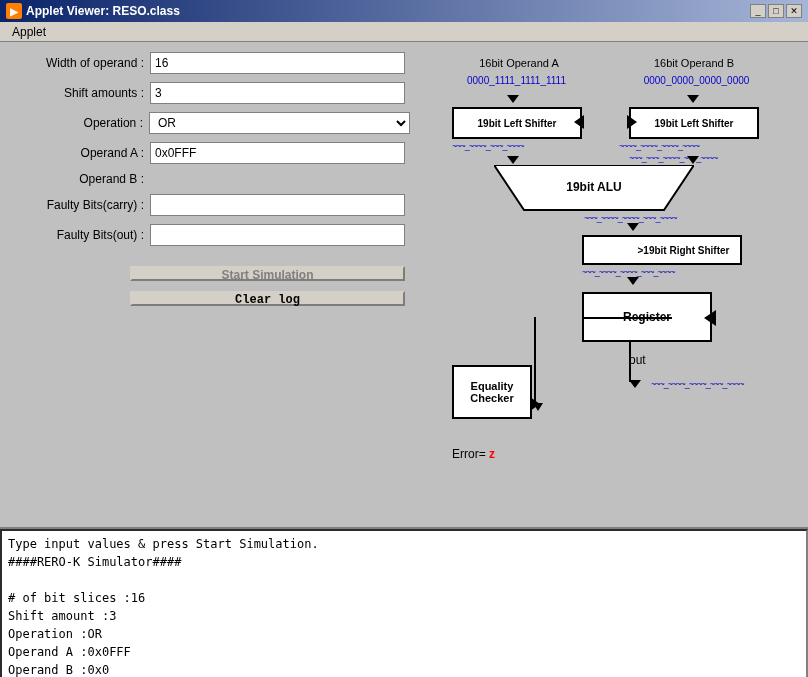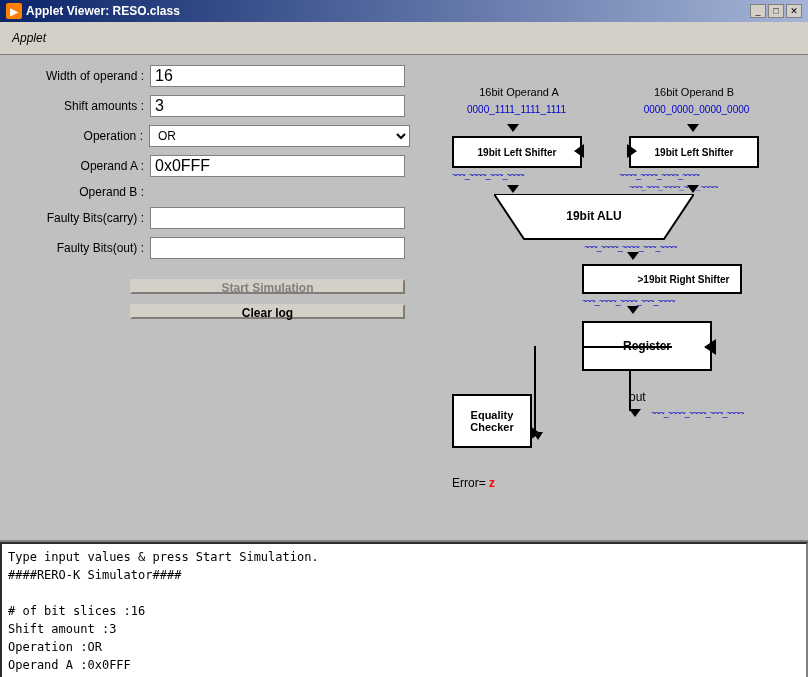--- a/index.html
+++ b/index.html
@@ -47,23 +47,22 @@
       font-size: 9px;
       cursor: pointer;
       display: flex; align-items: center; justify-content: center;
       color: black;
     }
     .menu-bar {
       background: #d4d0c8;
       height: 20px;
       display: flex;
       align-items: center;
-      padding: 16px 4px;
+      padding: 3px 4px;
       border-bottom: 1px solid #808080;
-      font-style: italic;
     }
     .menu-item {
       padding: 0 8px;
       cursor: pointer;
       font-size: 12px;
     }
     .main-content {
       background: #c0c0c0;
       display: flex;
       height: calc(677px - 42px - 150px);
@@ -84,21 +83,21 @@
       padding-right: 6px;
       font-size: 12px;
       color: #000;
     }
     .form-input {
       width: 255px;
       height: 22px;
       border: 1px solid #808080;
       background: white;
       padding: 0 4px;
-      font-size: 16px;
+      font-size: 12px;
     }
     .form-select {
       width: 263px;
       height: 22px;
       border: 1px solid #808080;
       background: white;
       padding: 0 4px;
       font-size: 12px;
     }
     .btn {
@@ -118,21 +117,21 @@
     .right-panel {
       flex: 1;
       position: relative;
       padding: 5px;
     }
     
     .circuit {
       position: relative;
       width: 340px;
       height: 400px;
-      margin: 16px auto;
+      margin: 0 auto;
     }
     .circuit-box {
       position: absolute;
       border: 2px solid black;
       background: white;
       display: flex;
       align-items: center;
       justify-content: center;
       text-align: center;
       font-size: 11px;
@@ -235,21 +234,21 @@
     </div>
 
     <div class="form-row">
       <span class="form-label">Faulty Bits(out) :</span>
       <input class="form-input" type="text" value="" style="">
     </div>
 
     <div style="margin-top: 20px;">
       <button class="btn btn-full" style="color: #808080;">Start Simulation</button>
       <div style="margin-top: 8px;">
-        <button class="btn btn-full" style="font-weight:bold; margin-top:10px;">Clear log</button>
+        <button class="btn btn-full" style="font-weight:bold; margin-top:10px;font-family:Liberation Mono, monospace;">Clear log</button>
       </div>
     </div>
 
   </div>
 
   <div class="right-panel">
     <div class="circuit" style="width:340px; height:420px; position:relative;">
 
       <div class="circuit-label" style="left:20px; top:0; width:130px;">16bit Operand A</div>
 
@@ -271,21 +270,21 @@
                   border-top:7px solid transparent; border-bottom:7px solid transparent;
                   border-right:10px solid black;"></div>
 
       <div style="position:absolute; left:193px; top:58px; width:0; height:0;
                   border-top:7px solid transparent; border-bottom:7px solid transparent;
                   border-left:10px solid black;"></div>
 
       <div class="wire-label" style="left:18px; top:84px; width:130px; color:#0000cc;">~~~_~~~~_~~~_~~~~</div>
       <div class="wire-label" style="left:185px; top:84px; width:140px; color:#0000cc;">~~~~_~~~~_~~~~_~~~~</div>
 
-      <div class="wire-label" style="left:195px; top:96px; width:130px; color:#0000cc;font-style:italic;">~~~_~~~_~~~~_~~~_~~~~</div>
+      <div class="wire-label" style="left:195px; top:96px; width:130px; color:#0000cc;">~~~_~~~_~~~~_~~~_~~~~</div>
 
       <div class="arrow-down" style="left:73px; top:99px;"></div>
       <div class="arrow-down" style="left:253px; top:99px;"></div>
 
       <div class="circuit-box" style="left:85px; top:112px; width:155px; height:38px; font-size:11px; clip-path: polygon(0 0, 100% 0, 85% 100%, 15% 100%);
                   background:white; border:none; outline:2px solid black;">19bit ALU</div>
 
       <svg style="position:absolute; left:60px; top:108px;" width="200" height="46">
         <polygon points="0,0 200,0 170,45 30,45" fill="white" stroke="black" stroke-width="2"></polygon>
         <text x="100" y="26" text-anchor="middle" font-size="12" font-weight="bold">19bit ALU</text>
@@ -314,21 +313,21 @@
       </div>
 
       <div style="position:absolute; left:148px; top:260px; width:90px; height:2px; background:black;"></div>
       <div style="position:absolute; left:100px; top:260px; width:2px; height:88px; background:black;"></div>
       <div style="position:absolute; left:99px; top:346px; width:2px; height:0; border-top: 8px solid black; border-left: 5px solid transparent; border-right: 5px solid transparent;"></div>
 
       <div style="position:absolute; left:96px; top:340px; width:0; height:0;
                   border-top:7px solid transparent; border-bottom:7px solid transparent;
                   border-left:10px solid black;"></div>
 
-      <div class="circuit-label" style="left:195px; top:304px; font-size:12px;">out</div>
+      <div class="circuit-label" style="left:195px; top:296px; font-size:12px;">out</div>
 
       <div style="position:absolute; left:195px; top:285px; width:2px; height:40px; background:black;"></div>
       <div style="position:absolute; left:195px; top:323px; width:0; height:0;
                   border-left:6px solid transparent; border-right:6px solid transparent; border-top:8px solid black;"></div>
 
       <div class="wire-label" style="left:217px; top:322px; color:#0000cc;">~~~_~~~~_~~~~_~~~_~~~~</div>
 
       <div class="error-text" style="left:18px; top:390px;">
         <span>Error=</span>
         <span style="color:red; font-weight:bold;">z</span>

